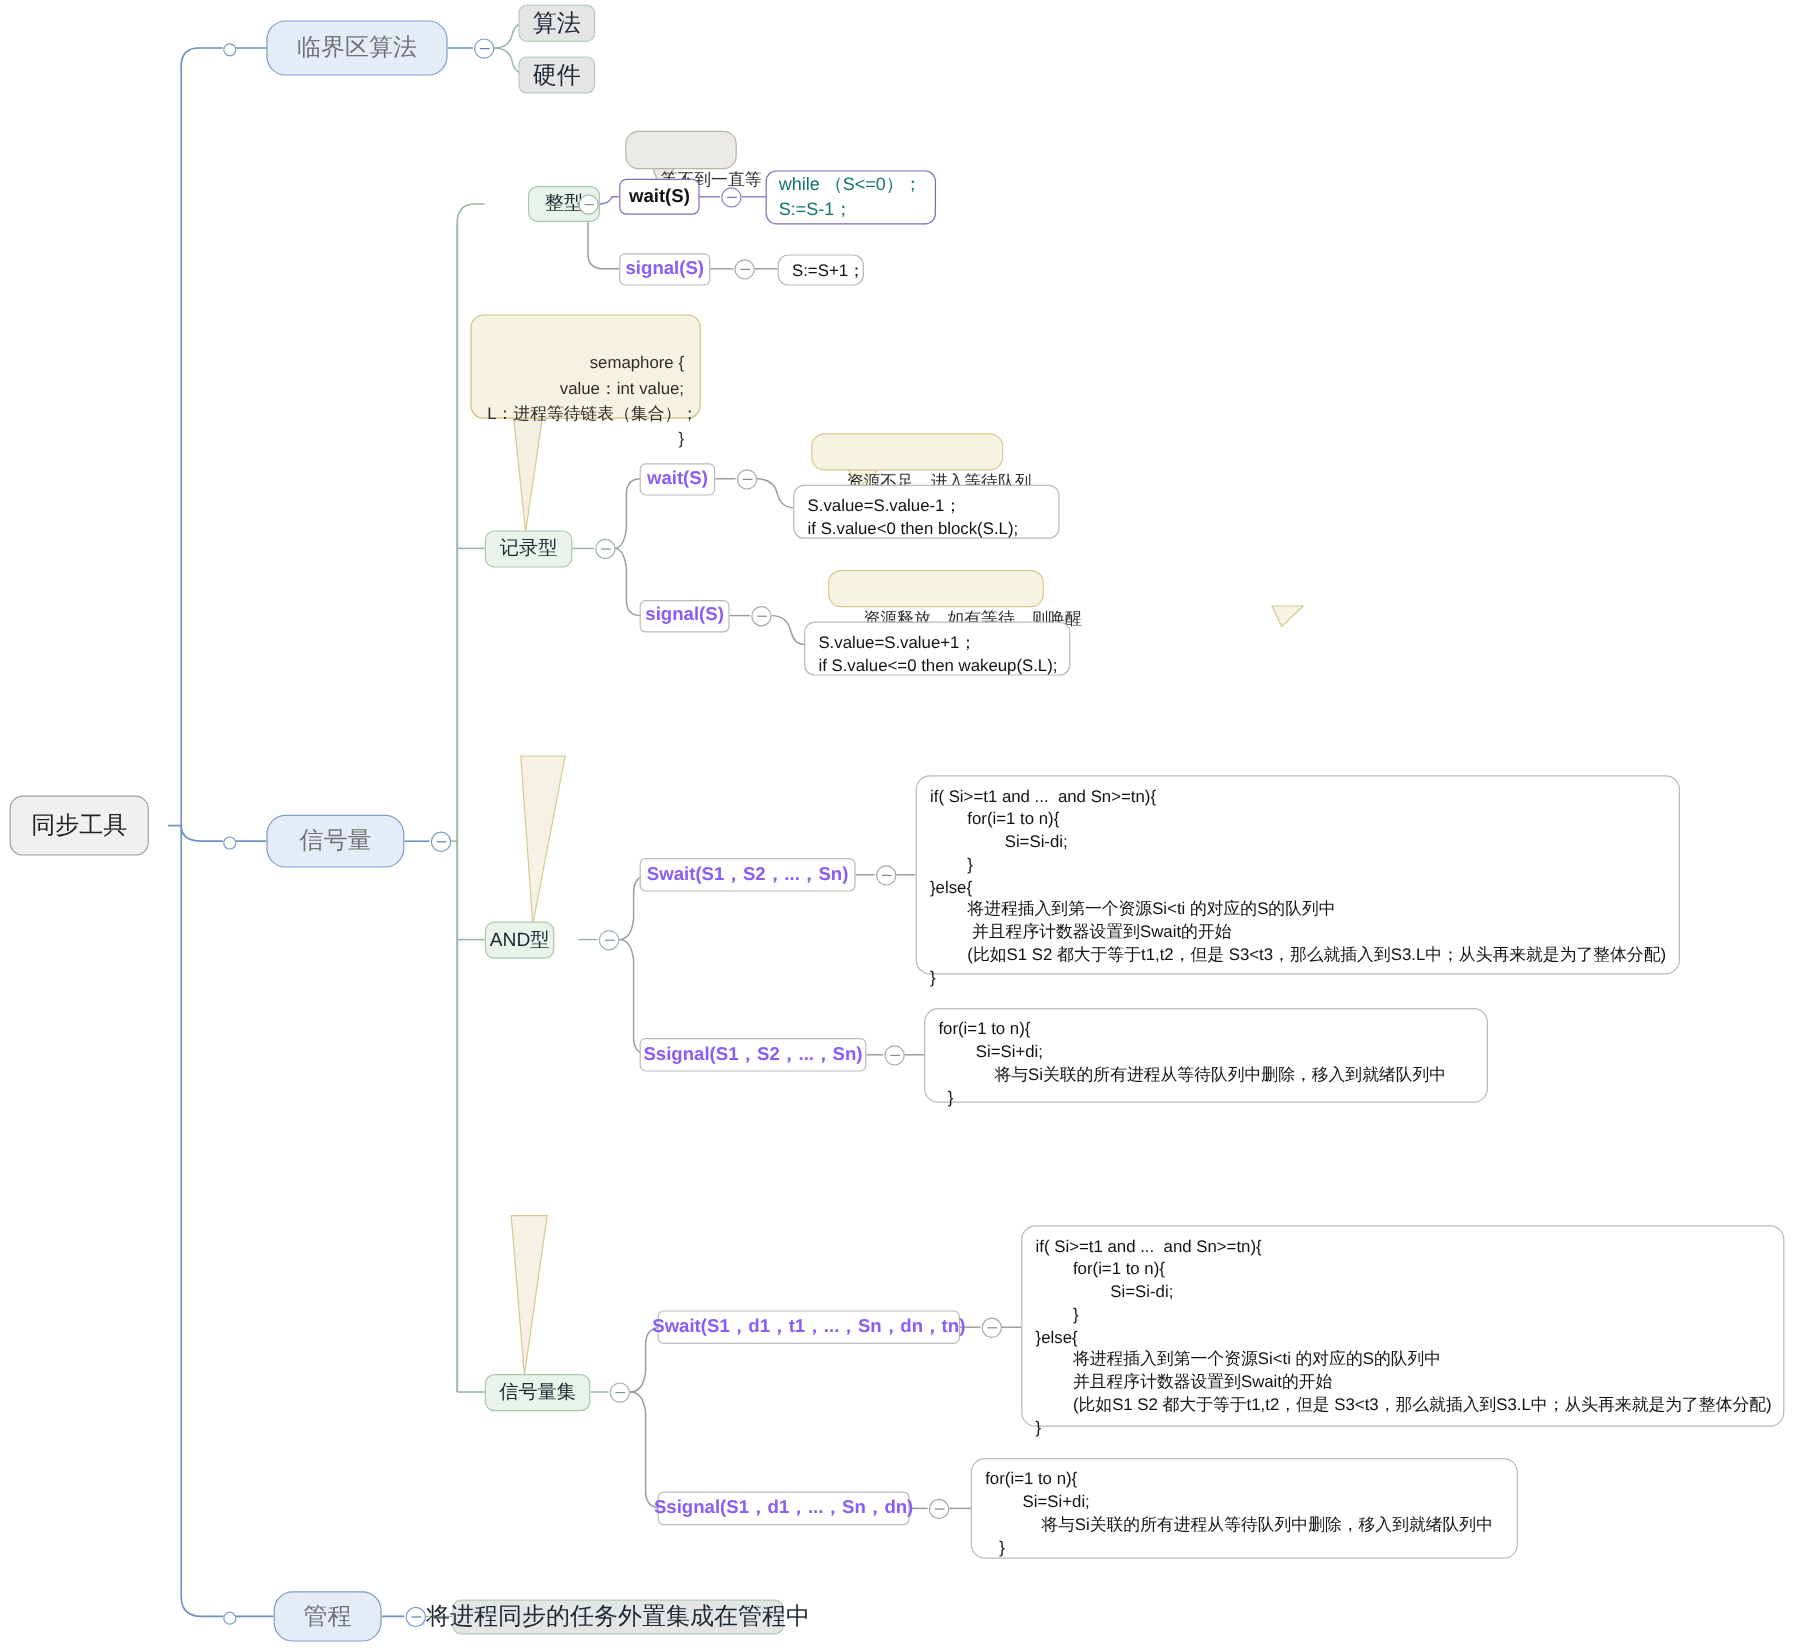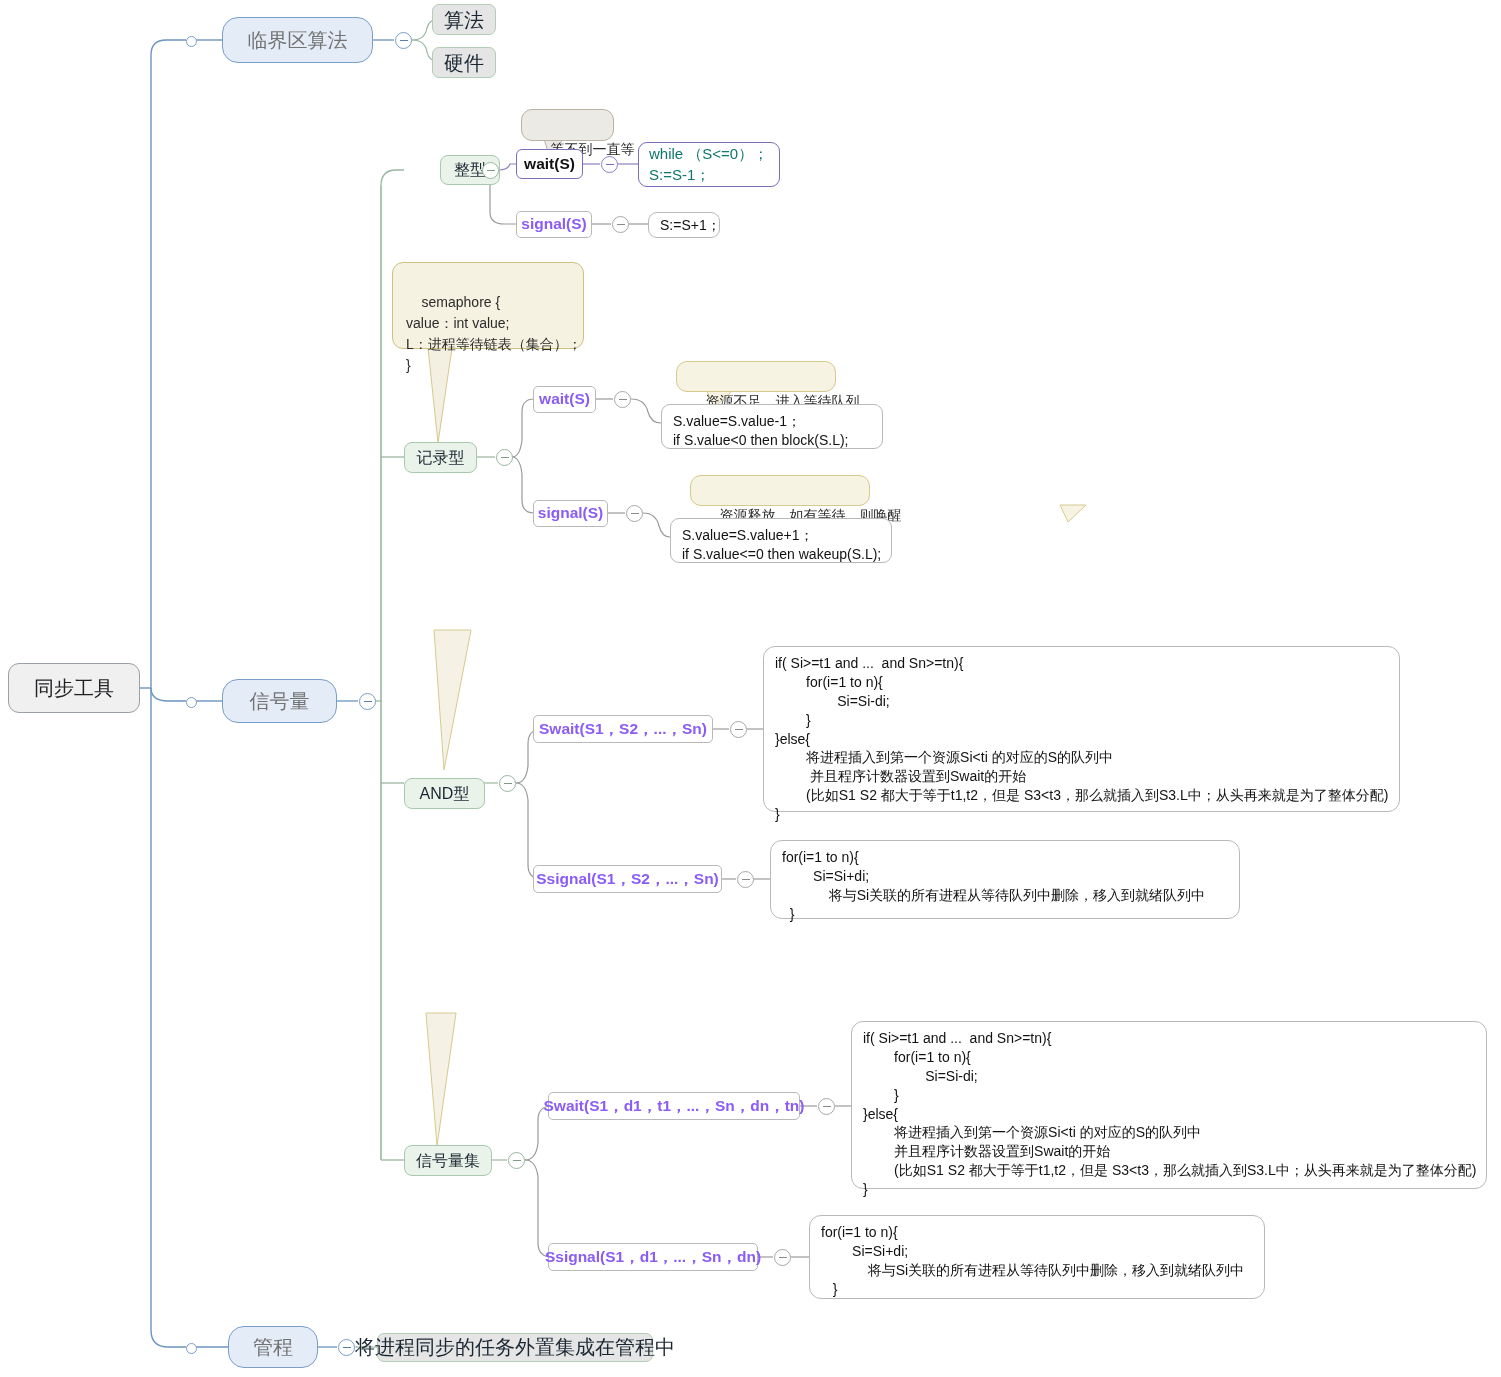--- a/index.html
+++ b/index.html
@@ -137,21 +137,21 @@
 
     <path d="M434,630 L471,630 L444,770 Z" fill="#f5f2e5" stroke="#d6c98d" stroke-width="1"></path>
 
     <path d="M426,1013 L456,1013 L437,1146 Z" fill="#f5f2e5" stroke="#d6c98d" stroke-width="1"></path>
   </svg>
 
   <div class="dot" style="left:186px;top:36px;"></div>
   <div class="dot" style="left:186px;top:697px;"></div>
   <div class="dot" style="left:186px;top:1343px;"></div>
 
-  <div class="node n-root" style="left:8px;top:663px;width:132px;height:50px;">
+  <div class="node n-root" style="left:8px;top:663px;width:116px;height:50px;">
     <span>同步工具</span>
   </div>
 
   <div class="node n-l1" style="left:222px;top:17px;width:151px;height:46px;">
     <span>临界区算法</span>
   </div>
   <div class="toggle t-blue" style="left:395px;top:32px;">
       <i></i>
     </div>
 
@@ -194,21 +194,21 @@
   <div class="node n-method" style="left:516px;top:211px;width:76px;height:27px;">
     <span>signal(S)</span>
   </div>
   <div class="toggle t-gray" style="left:612px;top:216px;">
       <i></i>
     </div>
   <div class="node n-code" style="left:648px;top:212px;width:72px;height:26px;align-items:center;">
     <span>S:=S+1；</span>
   </div>
 
-  <div class="callout c-yellow2" style="left:392px;top:262px;width:192px;height:87px;">
+  <div class="callout c-yellow2" style="left:392px;top:262px;width:192px;height:87px;text-align:right;">
     <span>semaphore {
 value：int value;
 L：进程等待链表（集合）；
 }</span>
   </div>
 
   <div class="node n-l2" style="left:404px;top:442px;width:73px;height:31px;">
     <span>记录型</span>
   </div>
   <div class="toggle t-green" style="left:496px;top:449px;">
@@ -237,21 +237,21 @@
   </div>
   <div class="toggle t-gray" style="left:626px;top:505px;">
       <i></i>
     </div>
   <div class="node n-code" style="left:670px;top:518px;width:222px;height:45px;">
     <span>S.value=S.value+1；
 if S.value&lt;=0 then wakeup(S.L);</span>
   </div>
 
 
-  <div class="node n-l2" style="left:404px;top:768px;width:81px;height:31px;margin-top:10px;">
+  <div class="node n-l2" style="left:404px;top:768px;width:58px;height:31px;">
     <span>AND型</span>
   </div>
   <div class="toggle t-green" style="left:499px;top:775px;">
       <i></i>
     </div>
 
   <div class="node n-method" style="left:533px;top:715px;width:180px;height:28px;">
     <span>Swait(S1，S2，...，Sn)</span>
   </div>
   <div class="toggle t-gray" style="left:730px;top:721px;">

